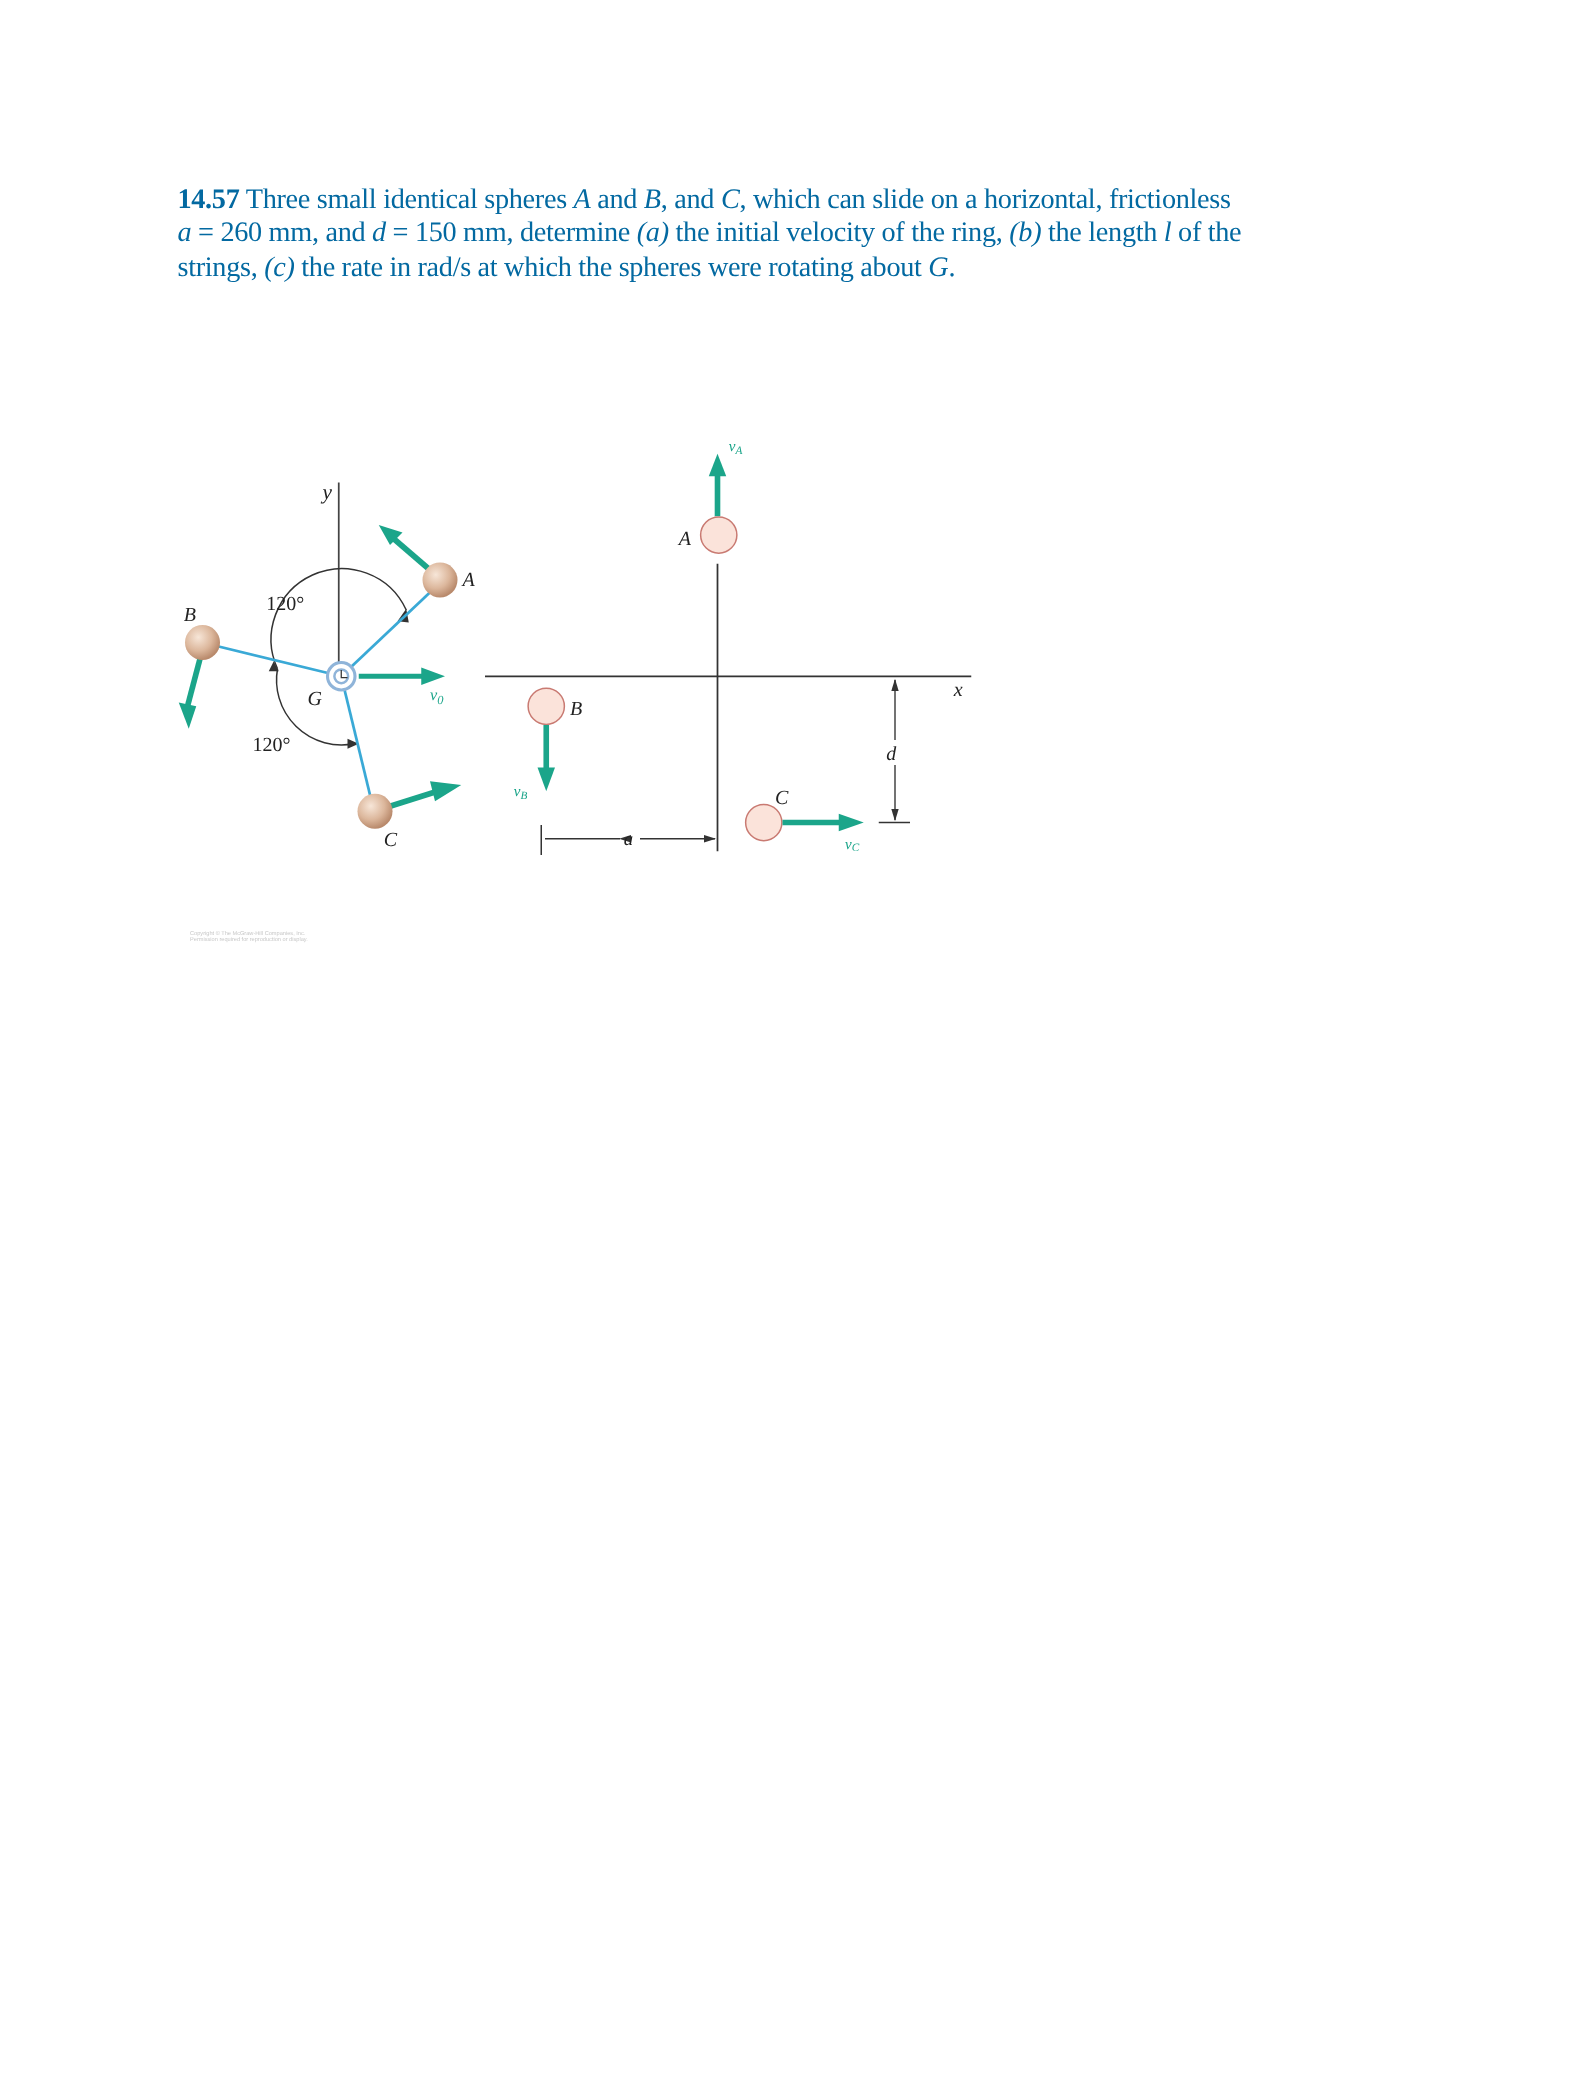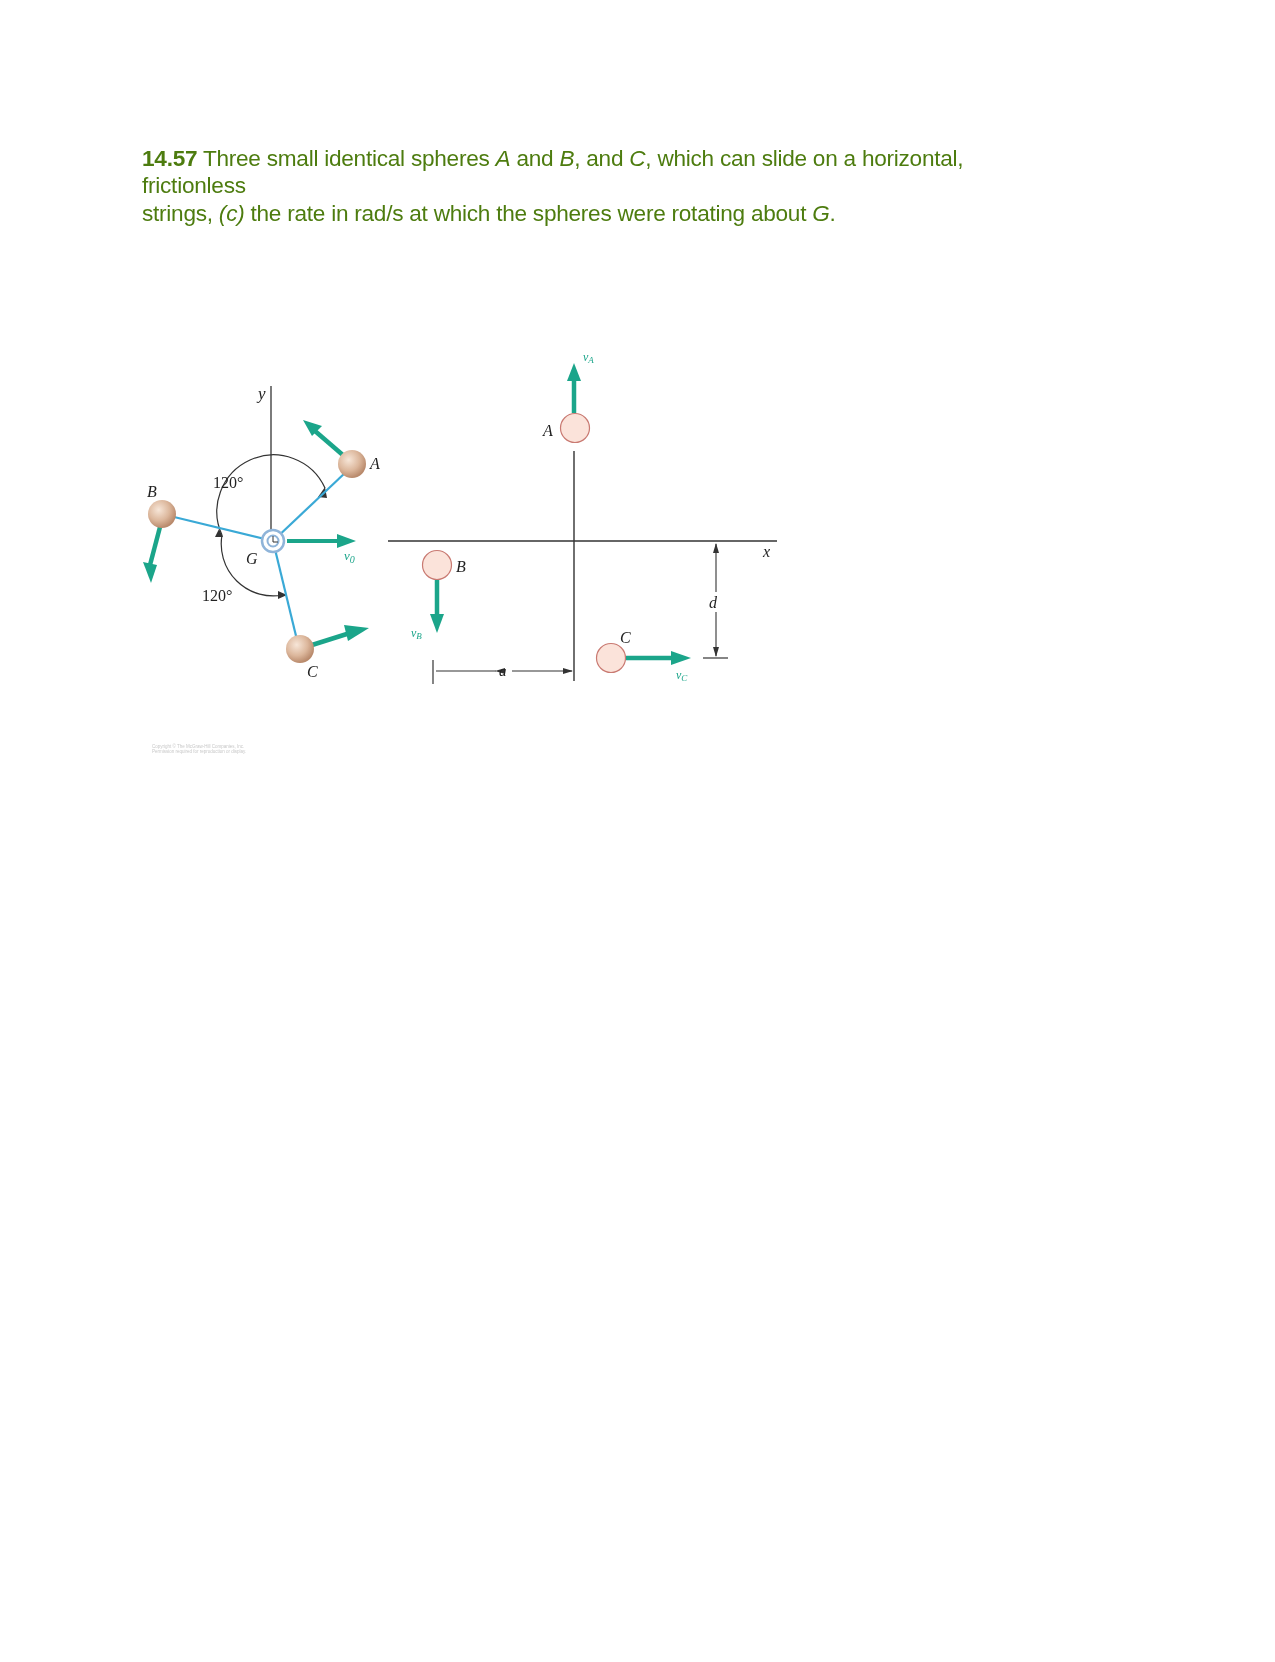--- a/index.html
+++ b/index.html
@@ -1,40 +1,41 @@
 <!DOCTYPE html>
 <html><head>
 <meta charset="utf-8">
 <style>
   html, body { margin: 0; padding: 0; background: #ffffff; }
   body { width: 1275px; height: 1662px; position: relative; overflow: hidden; }
   .problem {
     position: absolute; left: 142px; top: 145px; width: 930px;
-    font-family: Liberation Sans, sans-serif;
-    font-size: 22.6px; line-height: 27.3px; color: #4d7c0f;
+    font-family: Liberation Serif, serif;
+    font-size: 22.6px; line-height: 27.3px; color: #0369a1;
     letter-spacing: -0.25px;
   }
   .problem .num { font-weight: bold; }
   .problem i { font-style: italic; }
   .problem b { font-weight: bold; }
   .problem sub { font-size: 14px; vertical-align: -3px; line-height: 0; }
   .figure { position: absolute; left: 0; top: 0; }
   .lbl { font-family: "Liberation Serif", "DejaVu Serif", serif; fill: #222; }
   .lbl-it { font-style: italic; }
   .vlbl { font-family: "Liberation Serif", "DejaVu Serif", serif; fill: #1ba58a; font-style: italic; }
   .copyright {
     position: absolute; left: 152px; top: 744px; width: 140px;
     font-family: "Liberation Sans", sans-serif; font-size: 4.5px; line-height: 5px; color: #c8c8c8;
   }
 </style>
 </head>
 <body>
 
 <div class="problem">
   <div><span class="num">14.57</span> Three small identical spheres <i>A</i> and <i>B</i>, and <i>C</i>, which can slide on a horizontal, frictionless</div>
+  <div><i>a</i> = <span>260 mm</span>, and <i>d</i> = <span>150 mm</span>, determine <i>(a)</i> the initial velocity of the ring, <i>(b)</i> the length <i>l</i> of the</div>
   <div>strings, <i>(c)</i> the rate in rad/s at which the spheres were rotating about <i>G</i>.</div>
 </div>
 
 <svg class="figure" width="1275" height="800" viewBox="0 0 1275 800">
   <defs>
     <radialGradient id="sph" cx="38%" cy="35%" r="65%">
       <stop offset="0%" stop-color="#f7e6d8"></stop>
       <stop offset="60%" stop-color="#dcb79c"></stop>
       <stop offset="100%" stop-color="#b98a6c"></stop>
     </radialGradient>

